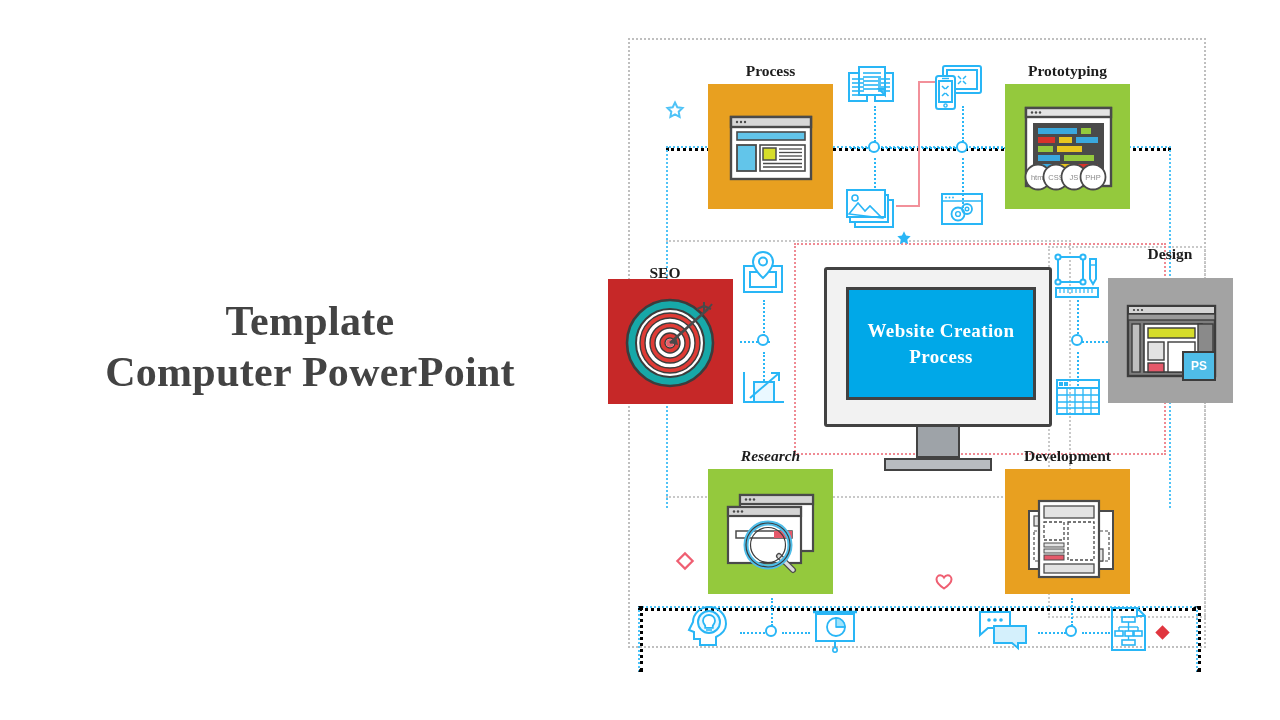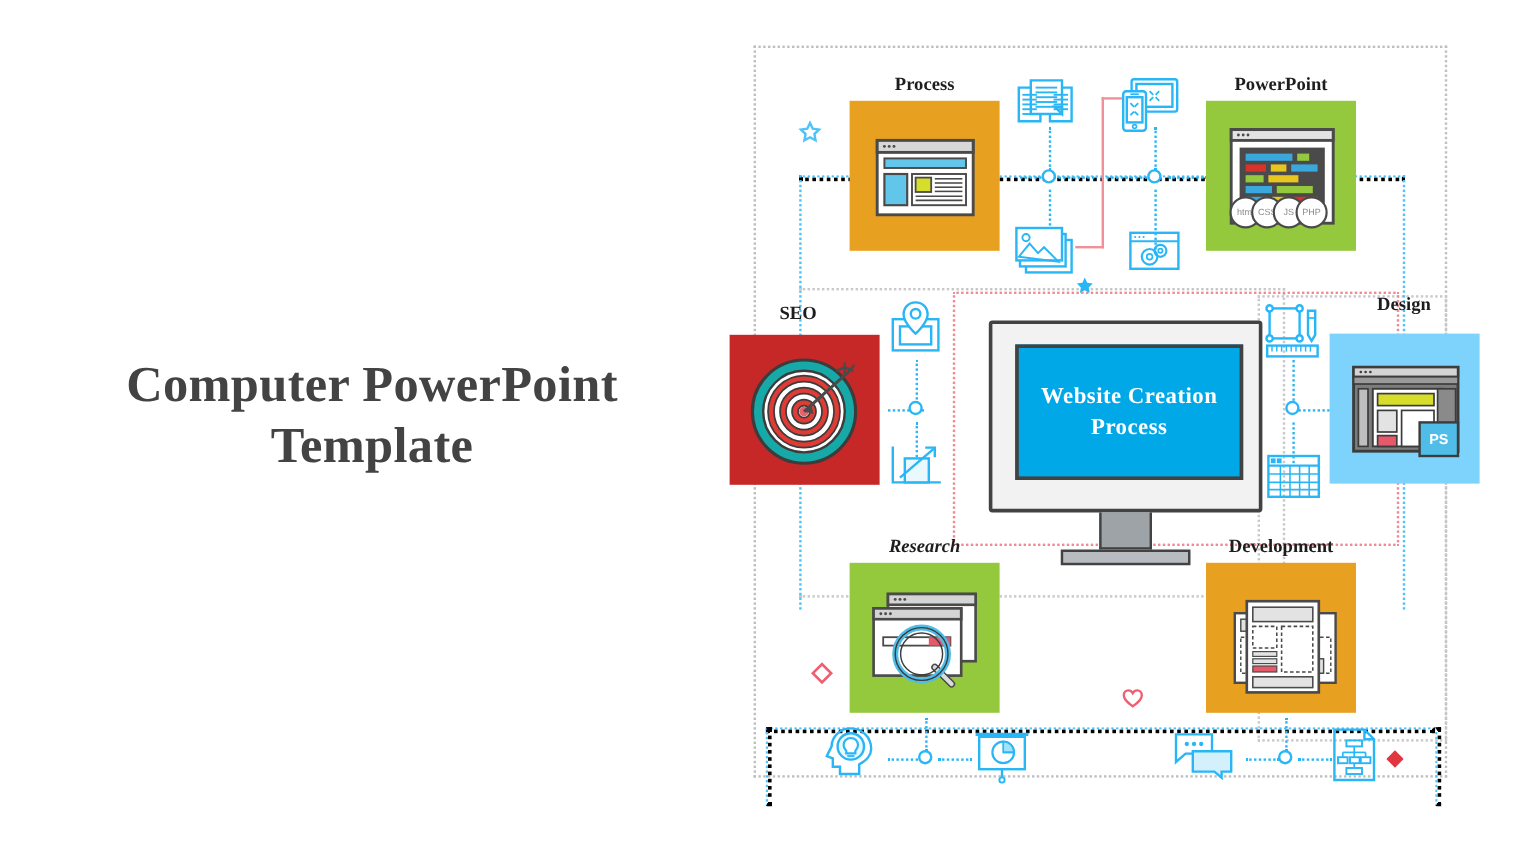--- a/index.html
+++ b/index.html
@@ -115,22 +115,22 @@
   .shape { position:absolute; }
 
   svg { display:block; overflow: visible; }
 </style>
 </head>
 <body>
 
 <div id="stage">
 
   <div class="title-block">
+    <div>Template</div>
     <div>Computer PowerPoint</div>
-    <div>Template</div>
   </div>
 
   <div id="graphic">
 
     <div class="frame outer-frame"></div>
     <div class="frame gray-frame-mid"></div>
     <div class="frame gray-box-right"></div>
     <div class="frame cyan-line-h1"></div>
     <div class="frame cyan-frame-top"></div>
     <div class="frame cyan-line-bottom"></div>
@@ -192,21 +192,21 @@
             <line x1="71" y1="72" x2="94" y2="72"></line>
               <line x1="71" y1="75.5" x2="94" y2="75.5"></line>
             <line x1="55" y1="79.5" x2="94" y2="79.5"></line>
               <line x1="55" y1="83" x2="94" y2="83"></line>
           </g>
         </svg>
       </div>
     </div>
 
     <div class="card" style="left:405px; top:62px; width:125px;">
-      <div class="label" style="top:0;">PowerPoint</div>
+      <div class="label" style="top:0;">Prototyping</div>
       <div class="tile" style="left:0; top:22px; width:125px; height:125px; background:#94c93d;">
         <svg width="125" height="125" viewBox="0 0 125 125">
           <rect x="21" y="24" width="85" height="78" fill="#fff" stroke="#4a4a4a" stroke-width="2.4"></rect>
           <rect x="21" y="24" width="85" height="9" fill="#e3e3e3" stroke="#4a4a4a" stroke-width="2.4"></rect>
           <circle cx="27" cy="28.5" r="1.2" fill="#4a4a4a"></circle>
             <circle cx="31" cy="28.5" r="1.2" fill="#4a4a4a"></circle>
             <circle cx="35" cy="28.5" r="1.2" fill="#4a4a4a"></circle>
           <rect x="28" y="39" width="71" height="57" fill="#4a4a4a"></rect>
           <rect x="33" y="44" width="39" height="6" fill="#3aa8dd"></rect>
             <rect x="76" y="44" width="10" height="6" fill="#94c93d"></rect>
@@ -228,21 +228,21 @@
             <circle cx="69" cy="93" r="12.5" fill="#fff" stroke="#4a4a4a" stroke-width="1.8"></circle>
               <text x="69" y="95.5">JS</text>
             <circle cx="88" cy="93" r="12.5" fill="#fff" stroke="#4a4a4a" stroke-width="1.8"></circle>
               <text x="88" y="95.5">PHP</text>
           </g>
         </svg>
       </div>
     </div>
 
     <div class="card" style="left:8px; top:253px; width:125px;">
-      <div class="label" style="top:0; left:57px;">SEO</div>
+      <div class="label" style="top:11px; left:57px;">SEO</div>
       <div class="tile" style="left:0; top:26px; width:125px; height:125px; background:#c62828;">
         <svg width="125" height="125" viewBox="0 0 125 125">
           <circle cx="62" cy="64" r="43" fill="#17a8a8" stroke="#3c3c3c" stroke-width="2.6"></circle>
           <circle cx="62" cy="64" r="34" fill="#fff" stroke="#3c3c3c" stroke-width="2"></circle>
           <circle cx="62" cy="64" r="30" fill="#e03b35" stroke="#3c3c3c" stroke-width="1.4"></circle>
           <circle cx="62" cy="64" r="25" fill="#fff" stroke="#3c3c3c" stroke-width="1.4"></circle>
           <circle cx="62" cy="64" r="20" fill="#e03b35" stroke="#3c3c3c" stroke-width="1.4"></circle>
           <circle cx="62" cy="64" r="15" fill="#fff" stroke="#3c3c3c" stroke-width="1.4"></circle>
           <circle cx="62" cy="64" r="10" fill="#e03b35" stroke="#3c3c3c" stroke-width="1.4"></circle>
           <circle cx="62" cy="64" r="5" fill="#fff" stroke="#3c3c3c" stroke-width="1.4"></circle>
@@ -254,21 +254,21 @@
               <path d="M96 27 L89 30"></path>
               <path d="M96 27 L103 30"></path>
             <path d="M100 30 L104 25"></path>
           </g>
         </svg>
       </div>
     </div>
 
     <div class="card" style="left:508px; top:245px; width:125px;">
       <div class="label" style="top:0; left:62px;">Design</div>
-      <div class="tile" style="left:0; top:33px; width:125px; height:125px; background:#7dd3fc;">
+      <div class="tile" style="left:0; top:33px; width:125px; height:125px; background:#a3a3a3;">
         <svg width="125" height="125" viewBox="0 0 125 125">
           <rect x="20" y="28" width="87" height="70" fill="#7d7d7d" stroke="#3c3c3c" stroke-width="2.4"></rect>
           <rect x="20" y="28" width="87" height="8" fill="#d4d4d4" stroke="#3c3c3c" stroke-width="2"></rect>
           <circle cx="26" cy="32" r="1.1" fill="#3c3c3c"></circle>
             <circle cx="30" cy="32" r="1.1" fill="#3c3c3c"></circle>
             <circle cx="34" cy="32" r="1.1" fill="#3c3c3c"></circle>
           <rect x="20" y="36" width="87" height="6" fill="#9a9a9a" stroke="#3c3c3c" stroke-width="1.4"></rect>
           <rect x="24" y="46" width="8" height="48" fill="#bfbfbf" stroke="#3c3c3c" stroke-width="1.4"></rect>
           <rect x="36" y="46" width="58" height="48" fill="#fff" stroke="#3c3c3c" stroke-width="1.6"></rect>
           <rect x="40" y="50" width="47" height="10" fill="#d6dd2a" stroke="#3c3c3c" stroke-width="1.4"></rect>

